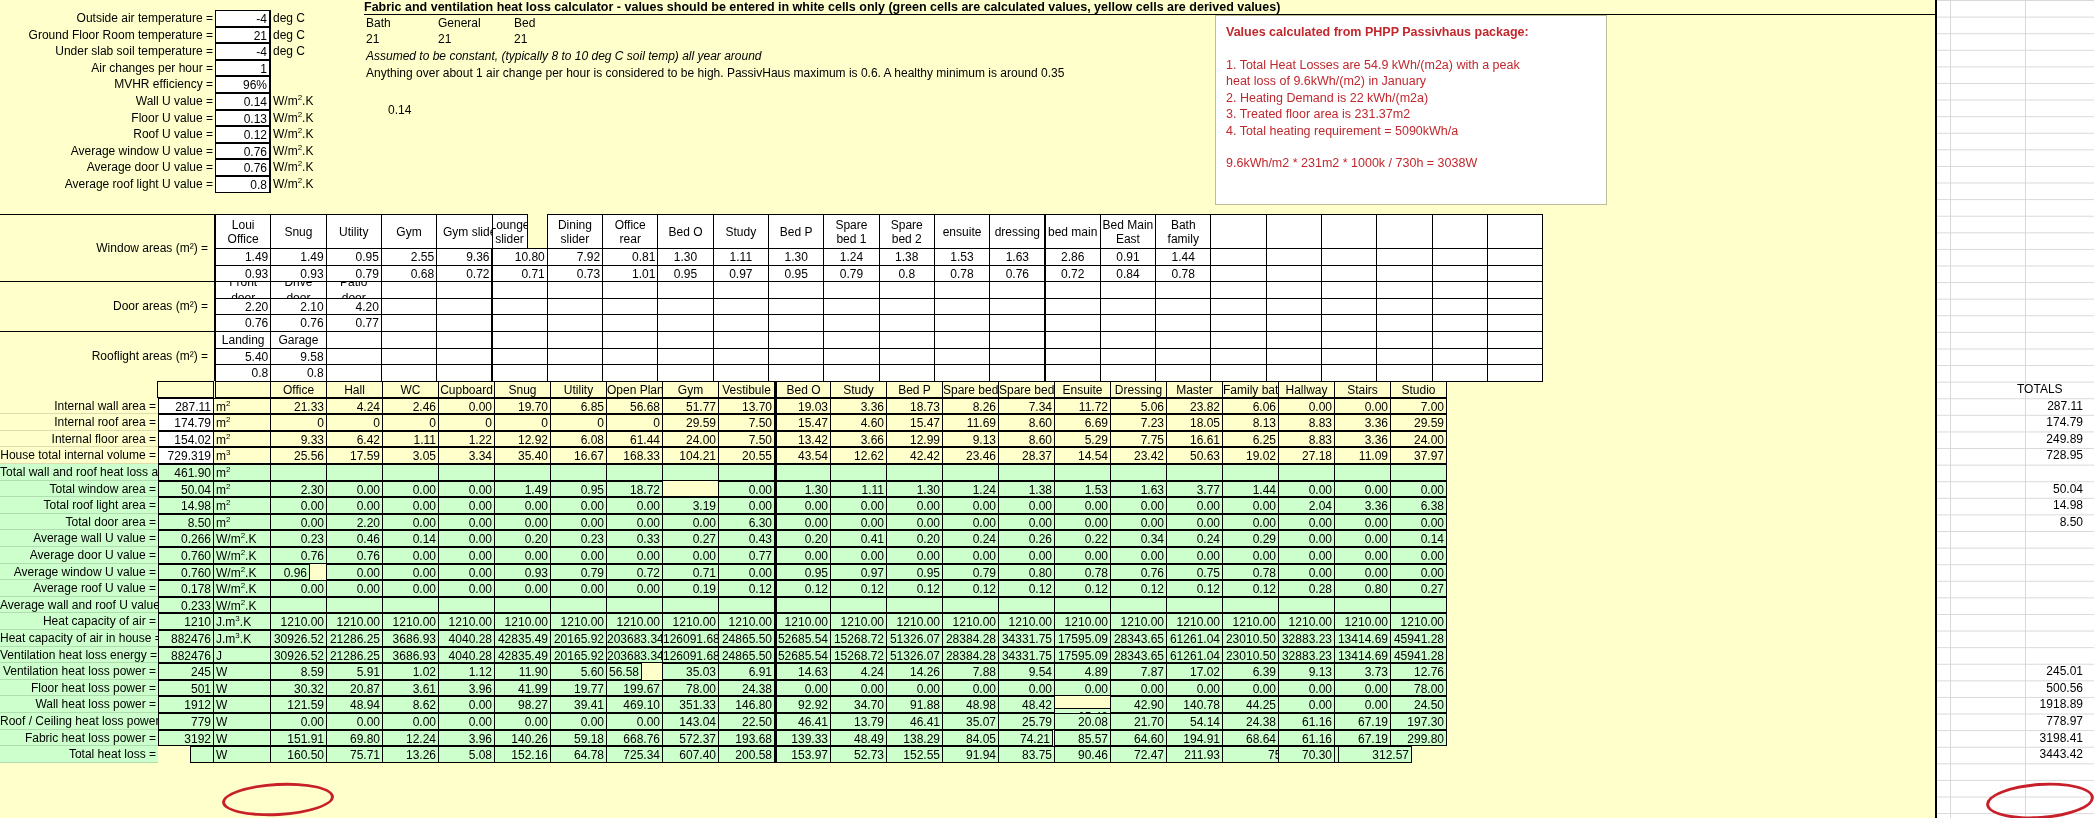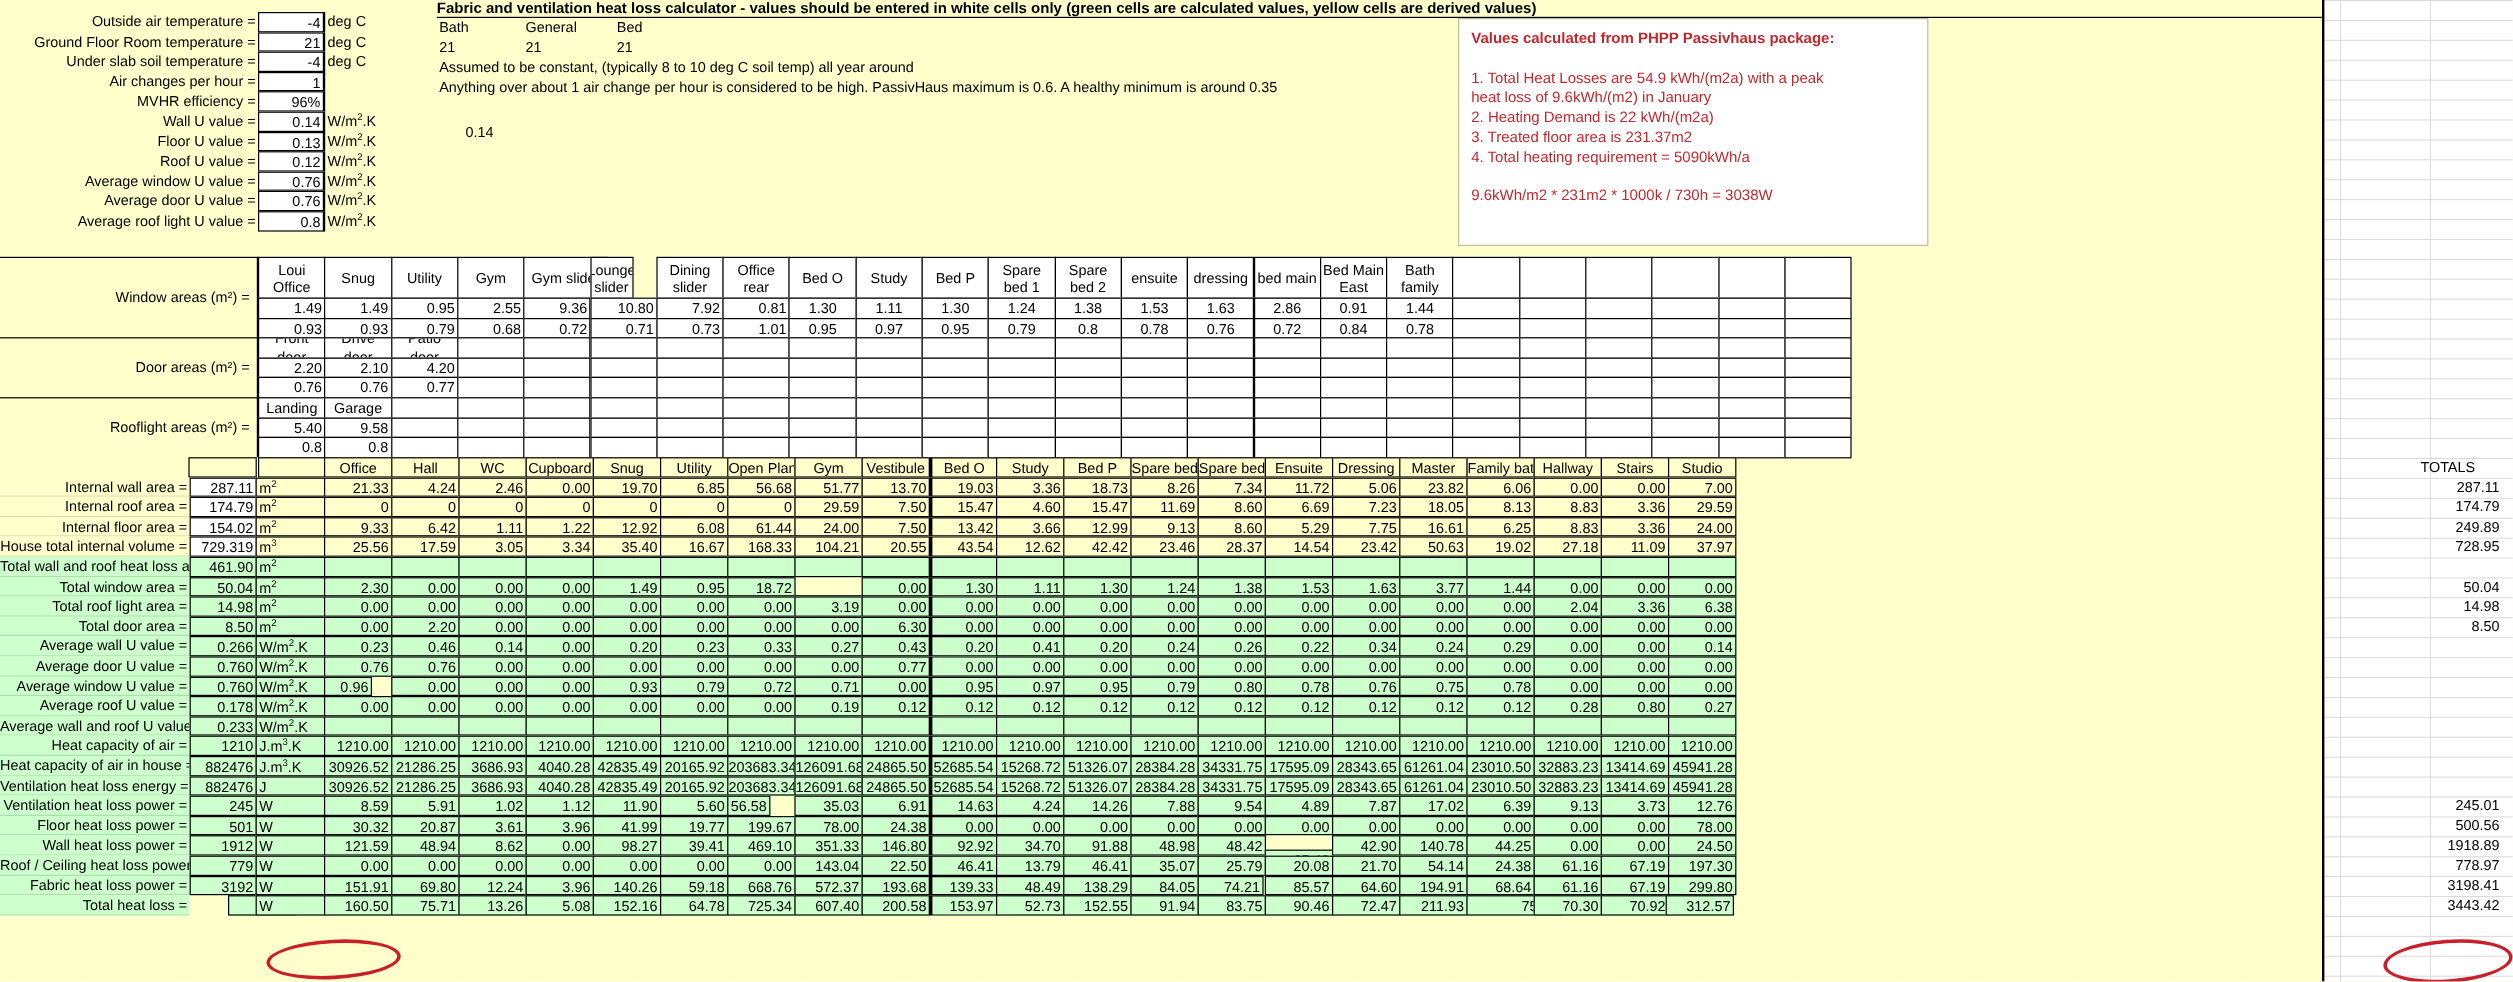--- a/index.html
+++ b/index.html
@@ -71,21 +71,21 @@
     <div class="cell r white bd" style="left:215px;top:176px;width:55px;">0.8</div>
     <div class="cell l" style="left:270px;top:176px;width:56px;border-left:1px solid #000;">W/m<sup>2</sup>.K</div>
   </div>
 
 <div class="note" style="left:366px;top:16px;">Bath</div>
 <div class="note" style="left:438px;top:16px;">General</div>
 <div class="note" style="left:514px;top:16px;">Bed</div>
 <div class="note" style="left:366px;top:32px;">21</div>
 <div class="note" style="left:438px;top:32px;">21</div>
 <div class="note" style="left:514px;top:32px;">21</div>
-<div class="note" style="left:366px;top:49px;">Assumed to be constant, (typically 8 to 10 deg C soil temp) all year around</div>
+<div class="note" style="left:366px;top:49px;font-style:italic;">Assumed to be constant, (typically 8 to 10 deg C soil temp) all year around</div>
 <div class="note" style="left:366px;top:66px;">Anything over about 1 air change per hour is considered to be high.  PassivHaus maximum is 0.6.  A healthy minimum is around 0.35</div>
 <div class="note" style="left:388px;top:103px;">0.14</div>
 
 <div class="phpp">
   <div class="head">Values calculated from PHPP Passivhaus package:</div>
   <div>1. Total Heat Losses are 54.9 kWh/(m2a) with a peak</div>
   <div>heat loss of 9.6kWh/(m2) in January</div>
   <div>2. Heating Demand is 22 kWh/(m2a)</div>
   <div>3. Treated floor area is 231.37m2</div>
   <div>4. Total heating requirement = 5090kWh/a</div>
@@ -880,18 +880,18 @@
     <div class="cell r green bd" style="left:830px;top:746.2px;width:57px;">52.73</div>
     <div class="cell r green bd" style="left:886px;top:746.2px;width:57px;">152.55</div>
     <div class="cell r green bd" style="left:942px;top:746.2px;width:57px;">91.94</div>
     <div class="cell r green bd" style="left:998px;top:746.2px;width:57px;">83.75</div>
     <div class="cell r green bd" style="left:1054px;top:746.2px;width:57px;">90.46</div>
     <div class="cell r green bd" style="left:1110px;top:746.2px;width:57px;">72.47</div>
     <div class="cell r green bd" style="left:1166px;top:746.2px;width:57px;">211.93</div>
     <div class="cell r green bd" style="left:1222px;top:746.2px;width:79px;">75.03</div>
     <div class="cell r green bd" style="left:1278px;top:746.2px;width:57px;">70.30</div>
     <div class="cell r green bd" style="left:1334px;top:746.2px;width:57px;">70.92</div>
-    <div class="cell r green bd" style="left:1388px;top:746.2px;width:57px;">312.57</div>
+    <div class="cell r green bd" style="left:1338px;top:746.2px;width:74px;">312.57</div>
     <div class="cell r" style="left:1990px;top:746.2px;width:95px;">3443.42</div>
   </div>
 
 <div class="circle" style="left:222px;top:783px;width:112px;height:33px;transform:rotate(-3deg);"></div>
 <div class="circle" style="left:1986px;top:783px;width:108px;height:36px;transform:rotate(-4deg);"></div>
 
 </body></html>

